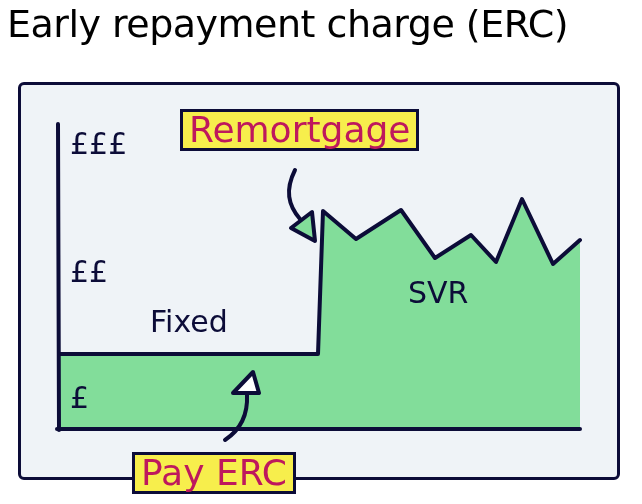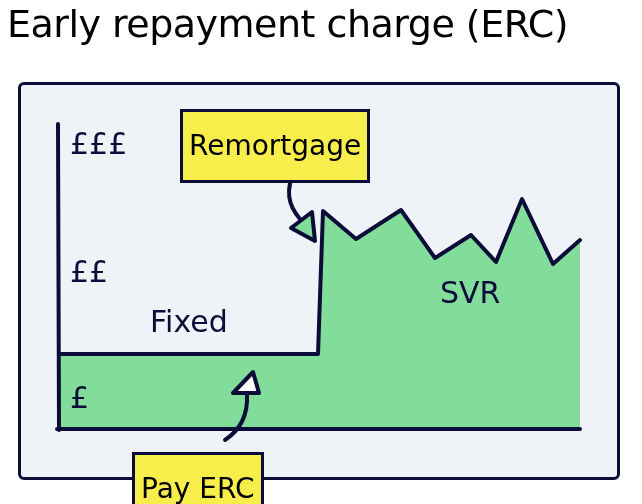--- a/index.html
+++ b/index.html
@@ -5,21 +5,21 @@
   html, body { margin: 0; padding: 0; background: #ffffff; }
   body { width: 642px; height: 504px; position: relative; overflow: hidden;
          font-family: "DejaVu Sans", sans-serif; color: #0c0c38; }
   .title { position: absolute; left: 7px; top: 2px; font-size: 38px; letter-spacing: -0.5px;
            color: #000000; white-space: nowrap; text-align: right; }
   .frame { position: absolute; left: 18px; top: 82px; width: 596px; height: 392px;
            background: #eff3f7; border: 3px solid #0c0c38; border-radius: 6px; }
   svg { position: absolute; left: 0; top: 0; }
   .lbl { position: absolute; font-size: 30px; color: #0c0c38; white-space: nowrap; }
   .tag { position: absolute; background: #f7ee4c; border: 3px solid #0c0c38;
-         font-size: 28px; padding: 16px 6px; line-height: 36px; color: #000000; white-space: nowrap; }
+         font-size: 36px; padding: 0 6px; line-height: 36px; color: #be185d; white-space: nowrap; }
 </style>
 </head>
 <body>
 
 <div class="title">Early repayment charge (ERC)</div>
 
 <div class="frame"></div>
 
 <svg width="642" height="504">
 
@@ -37,16 +37,16 @@
 
   <path d="M225,440 C240,430 248,415 247,395" fill="none" stroke="#0c0c38" stroke-width="4" stroke-linecap="round"></path>
   <polygon points="233,393 253,372 259,393" fill="#ffffff" stroke="#0c0c38" stroke-width="4" stroke-linejoin="round"></polygon>
 </svg>
 
 <div class="lbl" style="left:70px; top:126px;">£££</div>
 <div class="lbl" style="left:70px; top:254px;">££</div>
 <div class="lbl" style="left:70px; top:380px;">£</div>
 
 <div class="lbl" style="left:150px; top:304px;">Fixed</div>
-<div class="lbl" style="left:408px; top:275px;margin-left:32px;">SVR</div>
+<div class="lbl" style="left:408px; top:275px;">SVR</div>
 
 <div class="tag" style="left:180px; top:109px;">Remortgage</div>
 <div class="tag" style="left:132px; top:452px;">Pay ERC</div>
 
 </body></html>

